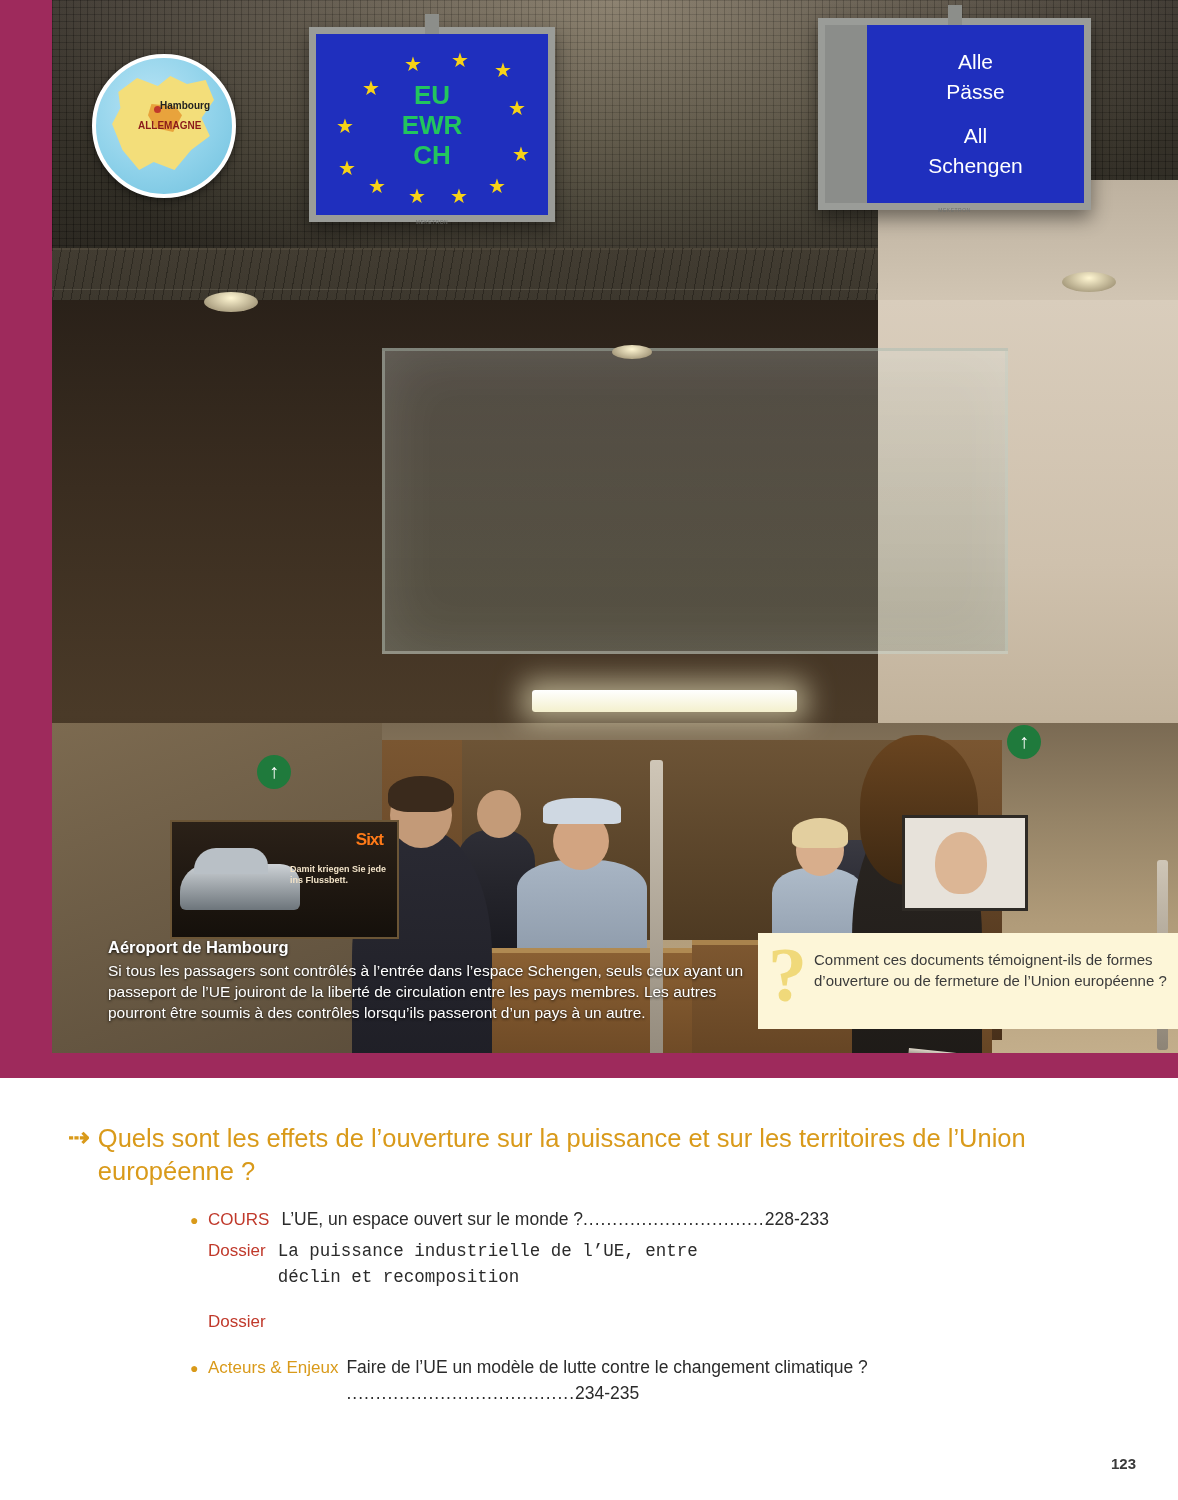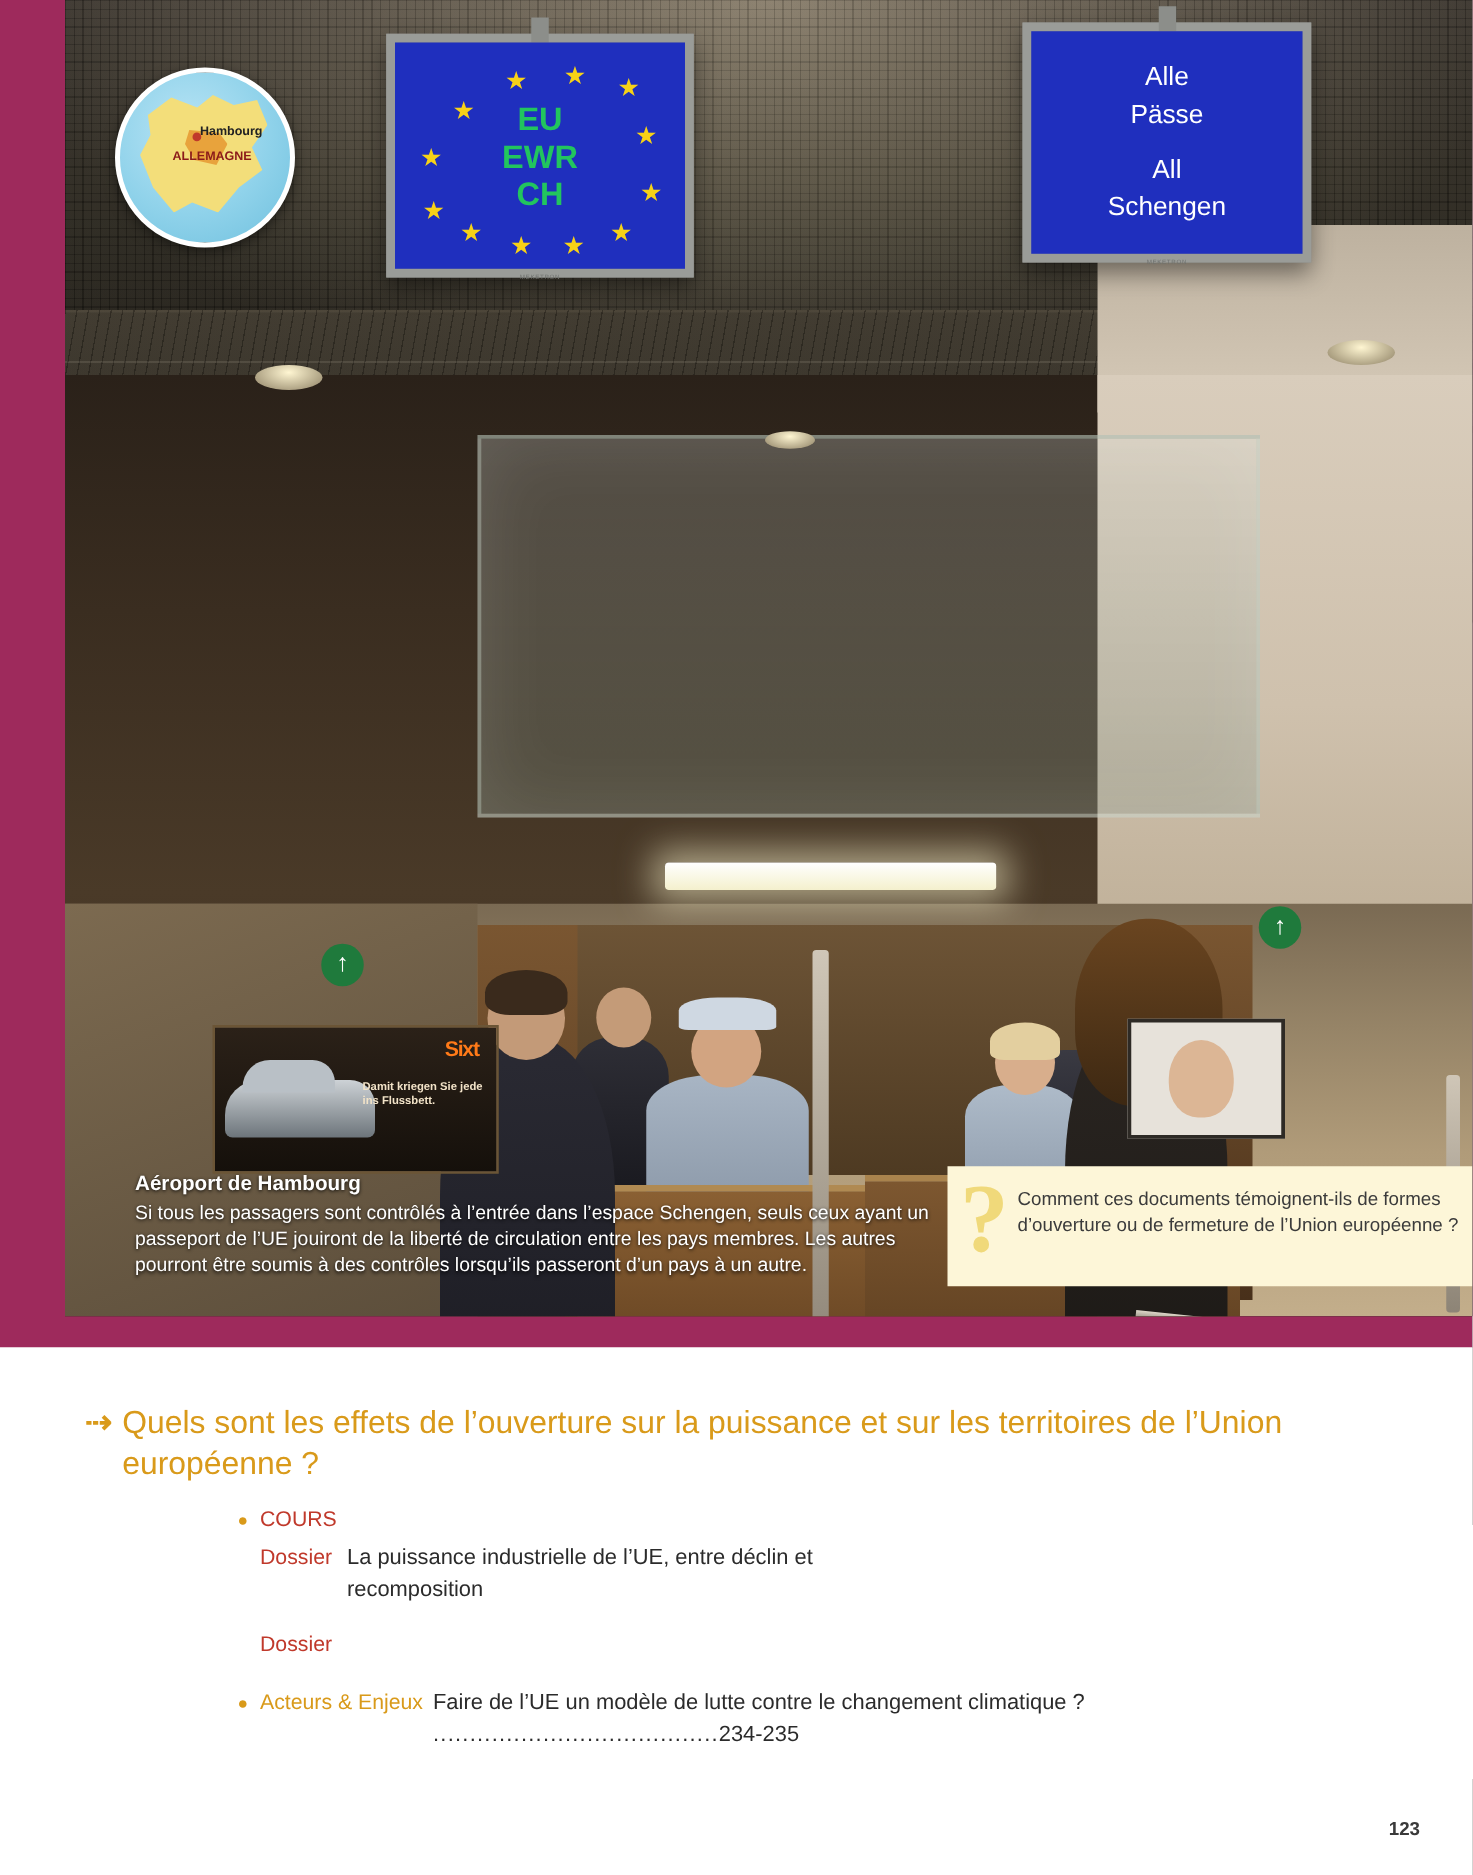--- a/index.html
+++ b/index.html
@@ -247,21 +247,21 @@
     border: 7px solid #9a9c98;
     box-shadow: 0 8px 18px rgba(0,0,0,0.45);
   }
   .monitor-inner {
     width:100%; height:100%;
     background:#1f2fbe;
     display:flex; align-items:center; justify-content:center;
     position:relative;
   }
   .mon-eu { left: 257px; top: 27px; width: 232px; height: 181px; }
-  .mon-pass { left: 766px; top: 18px; width: 217px; height: 178px; }
+  .mon-pass { left: 766px; top: 18px; width: 217px; height: 178px; padding-left: 42px; }
   .mon-brand {
     position:absolute; bottom:-10px; left:50%; transform:translateX(-50%);
     font-size:5px; color:#6f716e; letter-spacing:0.5px;
   }
   .eu-text {
     color:#22c55e; font-size:26px; font-weight:bold; line-height:30px; text-align:center;
     position:relative; z-index:2;
   }
   .star {
     position:absolute; color:#f7d217; font-size:20px; z-index:1;
@@ -512,26 +512,29 @@
   <div class="toc-heading-wrap">
     <span class="arrow-glyph">⇢</span>
     <span class="toc-heading">Quels sont les effets de l’ouverture sur la puissance et sur les territoires de l’Union européenne ?</span>
   </div>
 
   <div class="toc-list">
 
     <div class="toc-row">
       <span class="bullet">●</span>
       <span class="toc-kind">COURS</span>
+      <span class="toc-title">
+        <span>L’UE, un espace ouvert sur le monde ?</span><span class="dots">...............................</span><span class="pages">228-233</span>
+      </span>
     </div>
 
     <div class="toc-row">
       <span class="bullet empty">●</span>
       <span class="toc-kind">Dossier</span>
-      <span class="toc-title" style="max-width:470px;">
+      <span class="toc-title" style="max-width:470px;font-family:Liberation Mono, monospace;">
         <span>La puissance industrielle de l’UE, entre déclin et recomposition</span>
       </span>
     </div>
 
     <div class="toc-row" style="margin-top:22px;">
       <span class="bullet empty">●</span>
       <span class="toc-kind">Dossier</span>
     </div>
 
     <div class="toc-row" style="margin-top:22px;">

